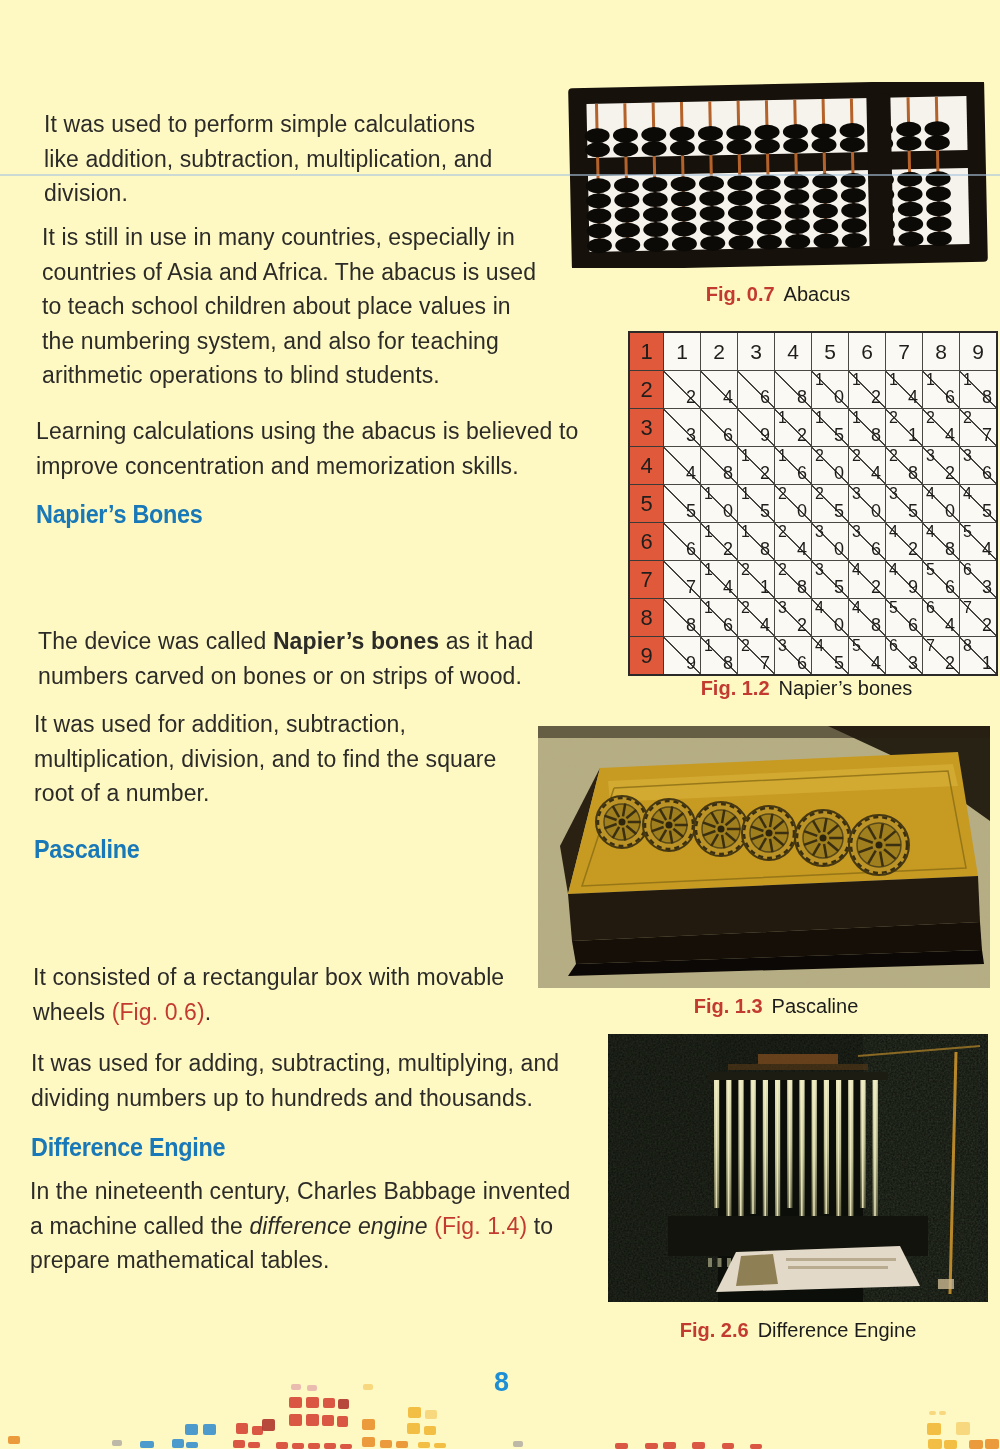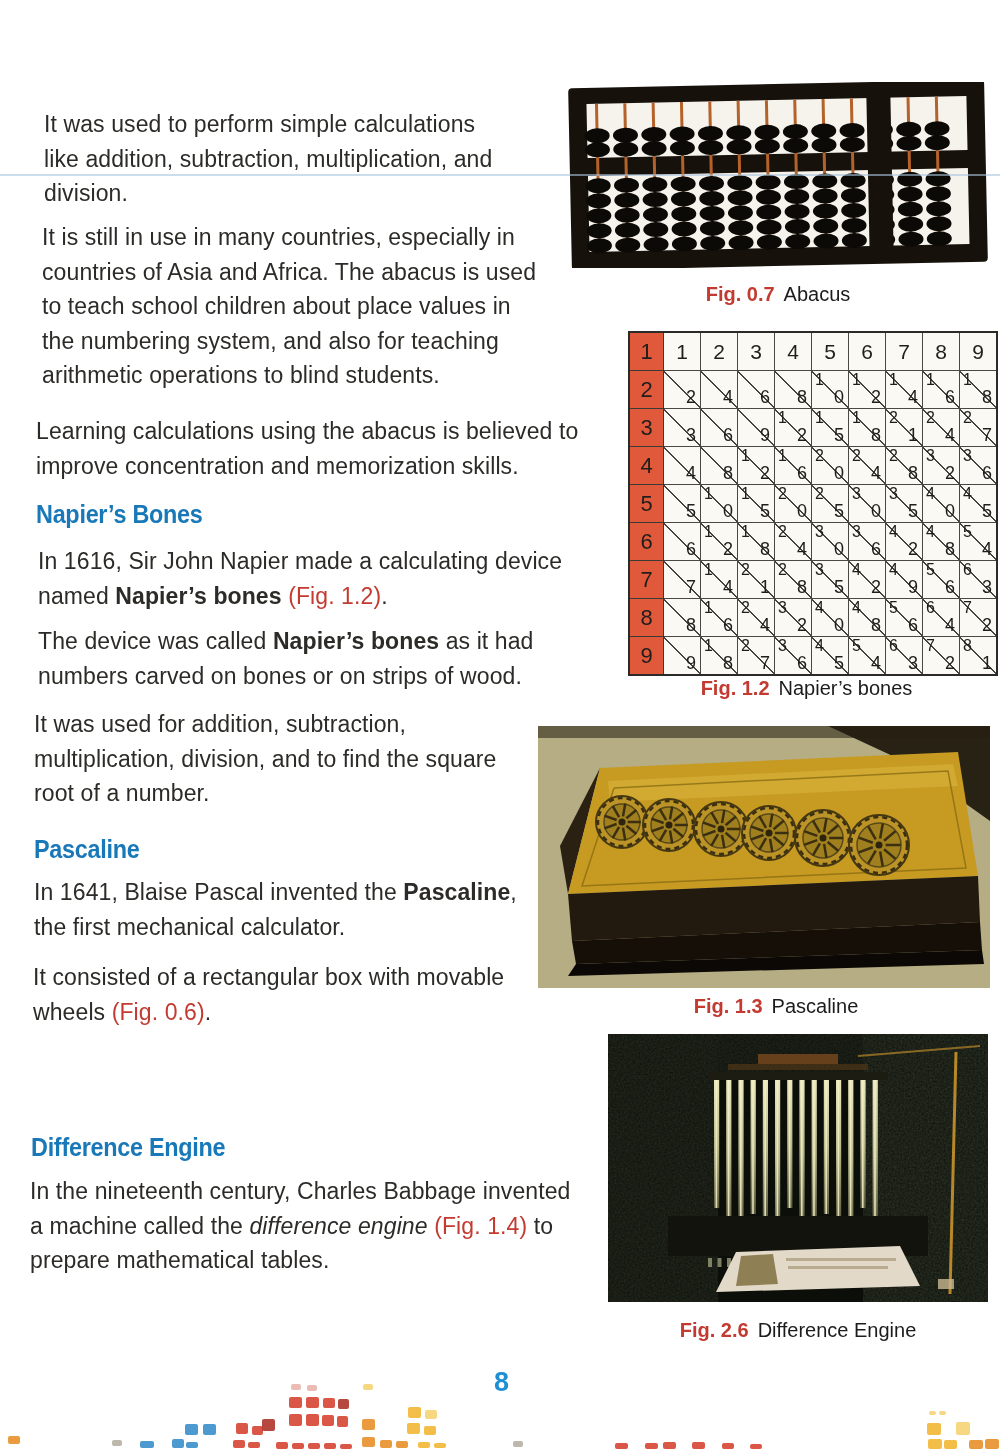--- a/index.html
+++ b/index.html
@@ -1,18 +1,18 @@
 <!DOCTYPE html>
 <html><head>
 <meta charset="utf-8">
 <style>
   html,body{margin:0;padding:0;background:#e8e8e8;}
   .page{
     position:relative;width:1000px;height:1449px;margin:0 auto;
-    background:#ffffff;overflow:hidden;
+    background:#fef9c3;overflow:hidden;
     font-family:"Liberation Sans",sans-serif;color:#2c2b28;
   }
   
   .para{
     position:absolute;width:600px;font-size:23px;line-height:34.5px;
     white-space:pre-wrap;letter-spacing:.1px;
   }
   .para .b{font-weight:bold;}
   .para .i{font-style:italic;}
   .para .ref{color:#c33a30;}
@@ -77,33 +77,31 @@
 division.</span></p>
   <p class="para p2"><span>It is still in use in many countries, especially in
 countries of Asia and Africa. The abacus is used
 to teach school children about place values in
 the numbering system, and also for teaching
 arithmetic operations to blind students.</span></p>
   <p class="para p3"><span>Learning calculations using the abacus is believed to
 improve concentration and memorization skills.</span></p>
 
   <h2 class="hdg hN">Napier’s Bones</h2>
-  <p class="para p4"><span>In 1616, Sir John Napier made a calculating device
-named </span><span class="b">Napier’s bones</span><span> </span><span class="ref">(Fig. 1.2)</span><span>.</span></p>
   <p class="para p5"><span>The device was called </span><span class="b">Napier’s bones</span><span> as it had
 numbers carved on bones or on strips of wood.</span></p>
   <p class="para p6"><span>It was used for addition, subtraction,
 multiplication, division, and to find the square
 root of a number.</span></p>
 
   <h2 class="hdg hP">Pascaline</h2>
-  <p class="para p7"><span>In 1641, Blaise Pascal invented the </span><span class="b">Pascaline</span><span>,
-the first mechanical calculator.</span></p>
   <p class="para p8"><span>It consisted of a rectangular box with movable
 wheels </span><span class="ref">(Fig. 0.6)</span><span>.</span></p>
+  <p class="para p9"><span>It was used for adding, subtracting, multiplying, and
+dividing numbers up to hundreds and thousands.</span></p>
 
   <h2 class="hdg hD">Difference Engine</h2>
   <p class="para p10"><span>In the nineteenth century, Charles Babbage invented
 a machine called the </span><span class="i">difference engine</span><span> </span><span class="ref">(Fig. 1.4)</span><span> to
 prepare mathematical tables.</span></p>
 
   <div class="fig fig-abacus">
     <svg viewBox="0 0 420 186">
       <g id="ab-g" transform="rotate(-1.2 210 93)">
         <rect x="2" y="2" width="416" height="182" rx="4" fill="#17110b"></rect>

